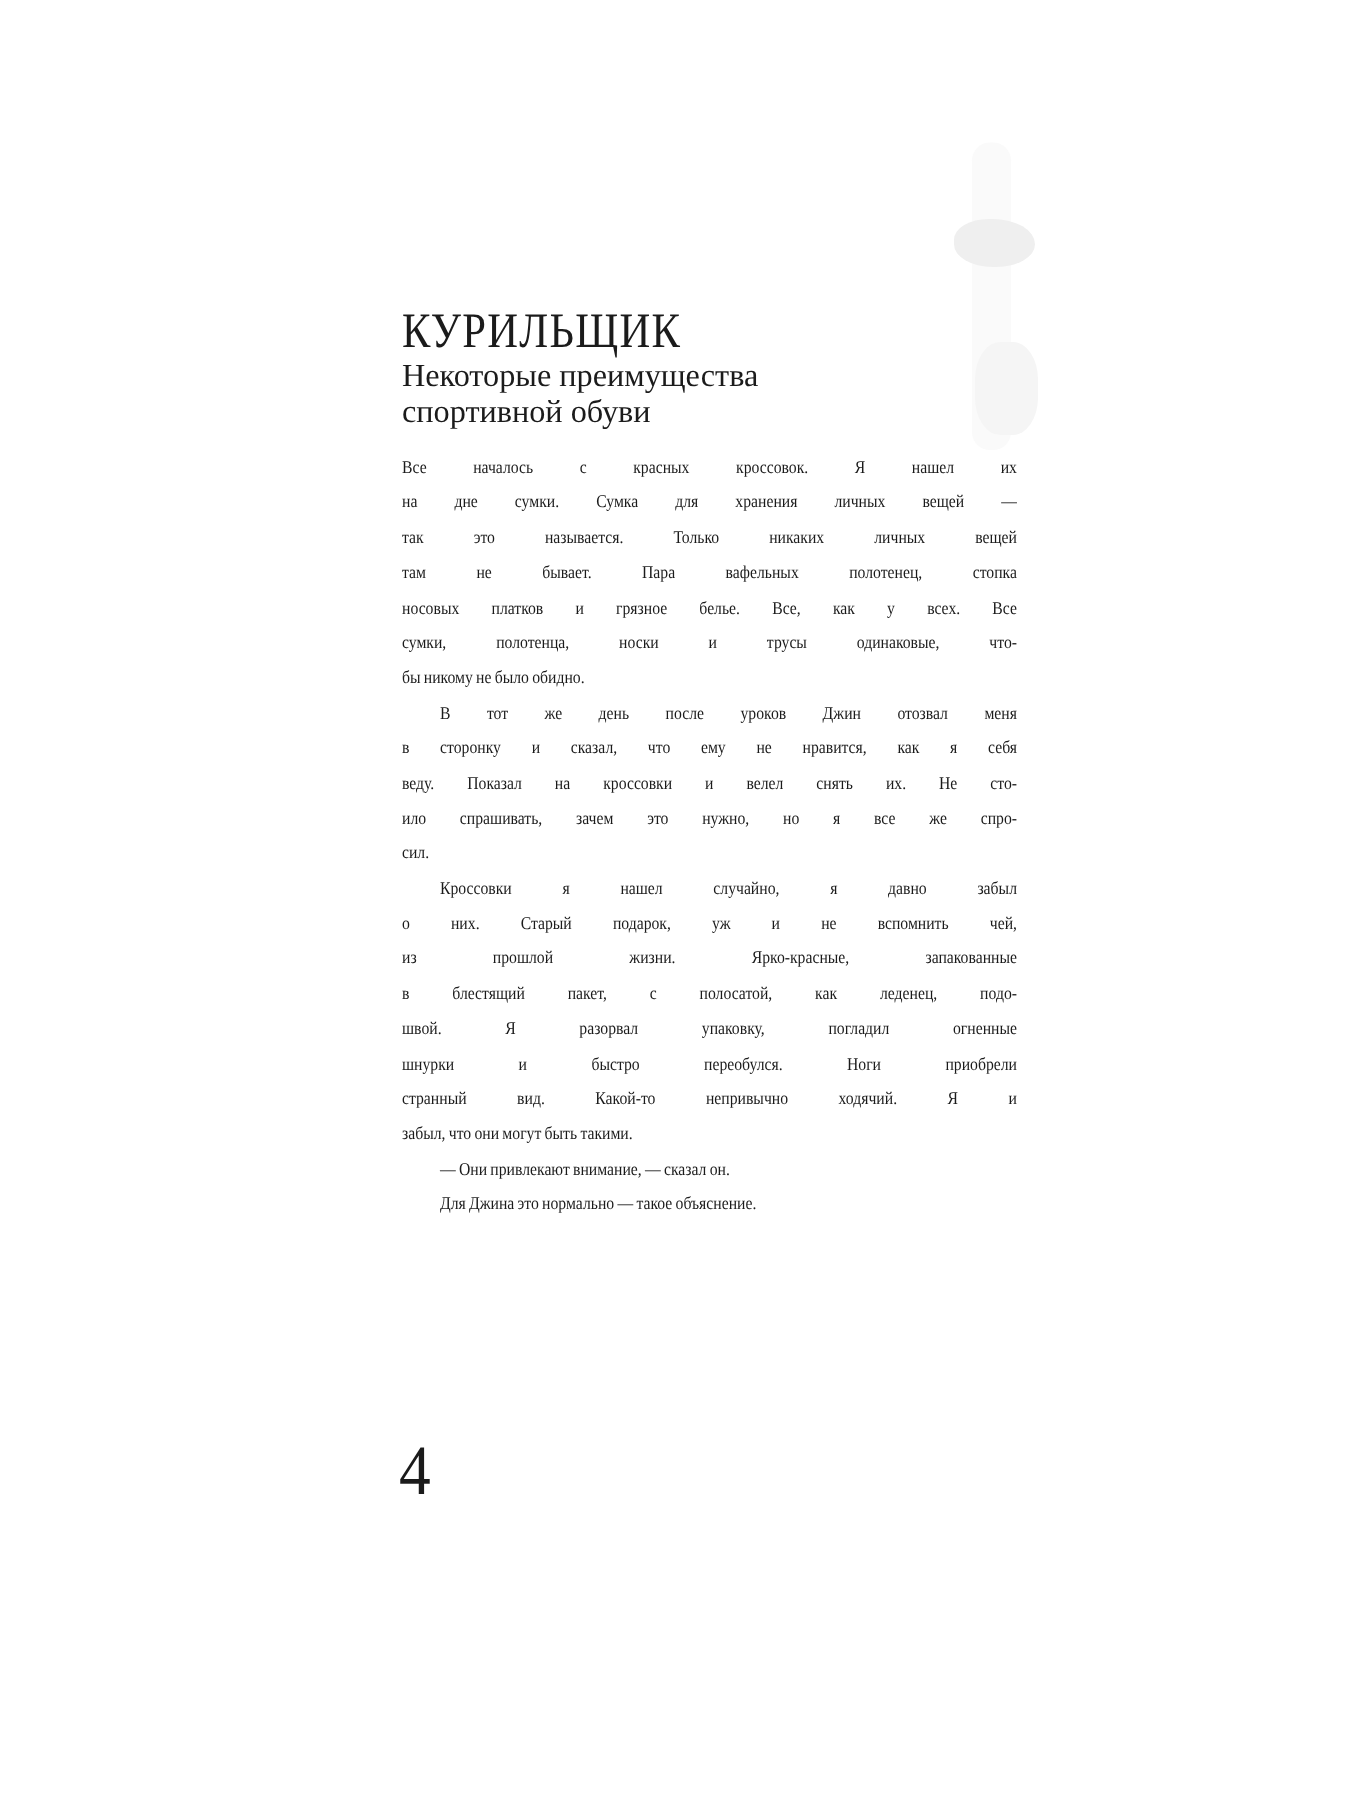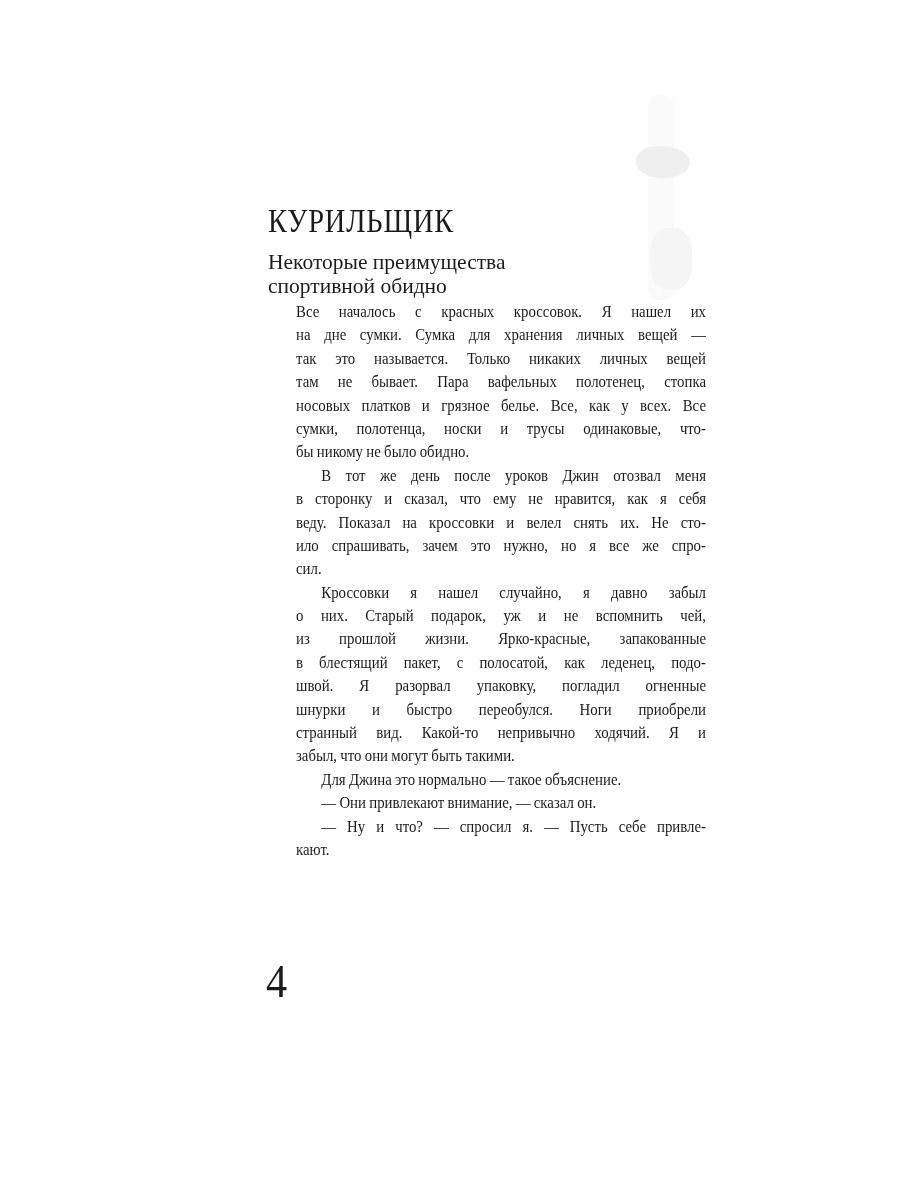--- a/index.html
+++ b/index.html
@@ -39,31 +39,30 @@
     left: 268px; top: 203px;
     font-size: 33px;
     line-height: 36px;
     letter-spacing: 1px;
     transform: scaleX(0.86);
     transform-origin: 0 0;
     white-space: nowrap;
   }
   .chapter-subtitle {
     position: absolute;
-    left: 268px; top: 251px;
+    left: 268px; top: 239px;
     font-size: 21.5px;
     line-height: 23.5px;
     white-space: nowrap;
   }
   .bodytext {
     position: absolute;
     left: 268px; top: 300px;
-    font-size: 17px;
+    font-size: 12px;
     line-height: 23.4px;
-    margin-left: 28px;
   }
   .para { margin: 0; padding: 0; }
   .ln {
     width: 470px;
     height: 23.4px;
     overflow: hidden;
     text-align: left;
     word-spacing: -0.5px;
     transform: scaleX(0.8723);
     transform-origin: 0 0;
@@ -91,21 +90,21 @@
 <div class="page">
 
   <div class="artifact-streak"></div>
   <div class="artifact-blob1"></div>
   <div class="artifact-blob2"></div>
 
   <div class="chapter-title">КУРИЛЬЩИК</div>
 
   <div class="chapter-subtitle">
     <div>Некоторые преимущества</div>
-    <div>спортивной обидно</div>
+    <div>спортивной обуви</div>
   </div>
 
   <div class="bodytext">
 
     <div class="para">
       <div class="ln j">Все началось с красных кроссовок. Я нашел их</div>
       <div class="ln j">на дне сумки. Сумка для хранения личных вещей —</div>
       <div class="ln j">так это называется. Только никаких личных вещей</div>
       <div class="ln j">там не бывает. Пара вафельных полотенец, стопка</div>
       <div class="ln j">носовых платков и грязное белье. Все, как у всех. Все</div>
@@ -126,30 +125,26 @@
       <div class="ln j">о них. Старый подарок, уж и не вспомнить чей,</div>
       <div class="ln j">из прошлой жизни. Ярко-красные, запакованные</div>
       <div class="ln j">в блестящий пакет, с полосатой, как леденец, подо-</div>
       <div class="ln j">швой. Я разорвал упаковку, погладил огненные</div>
       <div class="ln j">шнурки и быстро переобулся. Ноги приобрели</div>
       <div class="ln j">странный вид. Какой-то непривычно ходячий. Я и</div>
       <div class="ln">забыл, что они могут быть такими.</div>
     </div>
 
     <div class="para">
-      <div class="ln ind">Для Джина это нормально — такое объяснение.</div>
-    </div>
-
-    <div class="para">
       <div class="ln ind">— Они привлекают внимание, — сказал он.</div>
     </div>
 
     <div class="para">
-      <div class="ln j ind">— Ну и что? — спросил я. — Пусть себе привле-</div>
-      <div class="ln">кают.</div>
+      <div class="ln ind">Для Джина это нормально — такое объяснение.</div>
     </div>
+
 
 
   </div>
 
   <div class="page-number">4</div>
 
 </div>
 
 </body></html>

